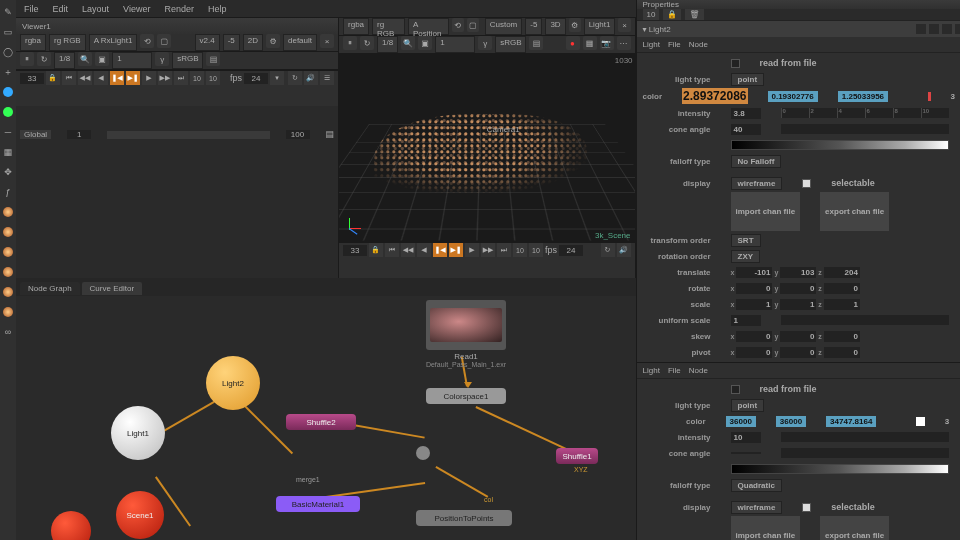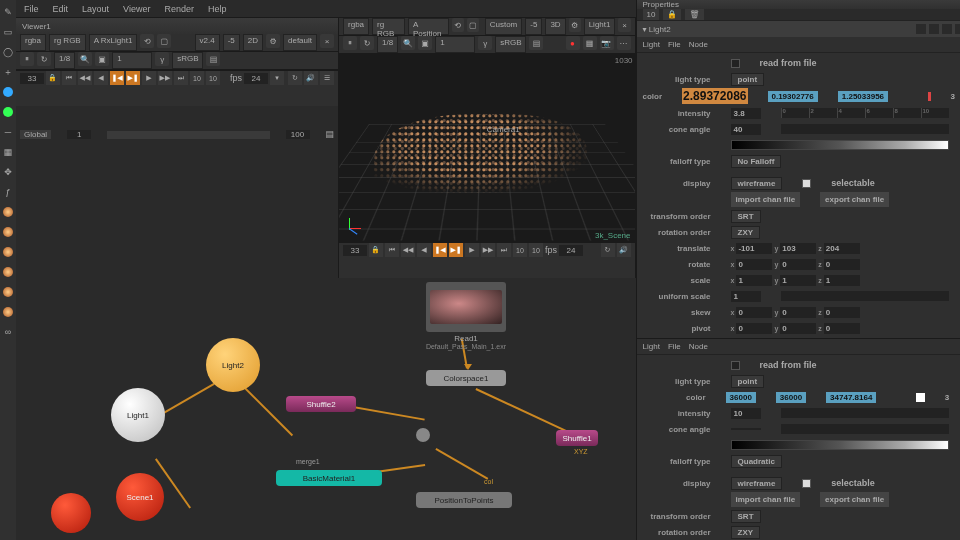--- a/index.html
+++ b/index.html
@@ -61,23 +61,23 @@
 .ptabs span { cursor: pointer; font-size: 8px; }
 .pbody { padding: 3px 6px; display: flex; flex-direction: column; gap: 2px; }
 .row { display: flex; align-items: center; gap: 20px; min-height: 14px; font-weight: bold; }
 .row .lbl { width: 68px; text-align: right; font-size: 8px; color: #999; }
 .row .val { background: #222; padding: 1px 3px; font-size: 8px; flex: 0 0 auto; }
 .row .sld { flex: 1; height: 10px; background: #222; position: relative; }
 .row .sel3 { background: #3a3a3a; padding: 1px 6px; font-size: 8px; border: 1px solid #222; }
 .row .chk { width: 9px; height: 9px; background: #222; border: 1px solid #555; }
 .row .hlr { background: #5aa0c0; color: #111; padding: 1px 4px; font-size: 8px; }
 .row .hlo { background: #d08840; color: #111; padding: 1px 1px; font-size: 12px; }
-.row .btn { background: #444; padding: 3px 5px; font-size: 8px; cursor: pointer; }
+.row .btn { background: #444; padding: 15px 5px; font-size: 8px; cursor: pointer; }
 .row .mini { width: 9px; height: 9px; background: #383838; cursor: pointer; }
-.xyz { display: flex; gap: 2px; flex: 1; }
+.xyz { display: flex; gap: 2px; flex: 1; text-align: right; }
 .xyz .c { display: flex; align-items: center; gap: 2px; }
 .xyz .c .l { font-size: 7px; color: #888; }
 .xyz .c .v { background: #222; width: 36px; padding: 1px 2px; font-size: 8px; }
 .colorstrip { flex: 1; height: 10px; background: linear-gradient(90deg, #000 0%, #222 20%, #555 50%, #aaa 80%, #fff 100%); border: 1px solid #444; }
 .ticks { position: absolute; inset: 0; display: flex; font-size: 6px; color: #666; }
 .ticks span { flex: 1; border-left: 1px solid #444; padding-left: 1px; }
 </style>
 </head>
 <body>
 
@@ -260,20 +260,24 @@
           <div class="fld">1</div>
           <div class="track"></div>
           <div class="fld">100</div>
           <div class="tbtn">▤</div>
         </div>
       </div>
     </div>
   </div>
 
   <div class="lower">
+    <div class="ltabs">
+      <div class="tab active">Node Graph</div>
+      <div class="tab">Curve Editor</div>
+    </div>
     <div class="graph">
 
       <div class="edge" style="left:446px;top:60px;width:30px;transform:rotate(80deg)"></div>
       <div class="arrow" style="left:448px;top:86px"></div>
       <div class="edge" style="left:120px;top:150px;width:90px;transform:rotate(-30deg)"></div>
       <div class="edge" style="left:220px;top:100px;width:80px;transform:rotate(45deg)"></div>
       <div class="edge" style="left:140px;top:180px;width:60px;transform:rotate(55deg)"></div>
       <div class="edge" style="left:320px;top:125px;width:90px;transform:rotate(10deg)"></div>
       <div class="edge" style="left:460px;top:110px;width:120px;transform:rotate(25deg)"></div>
       <div class="edge" style="left:420px;top:170px;width:60px;transform:rotate(30deg)"></div>
@@ -285,21 +289,21 @@
       <div style="position:absolute;left:408px;top:56px;font-size:8px;color:#aaa;text-align:center;width:84px">
         <div>Read1</div>
         <div style="font-size:7px;color:#888">Default_Pass_Main_1.exr</div>
       </div>
       <div class="node circ" style="left:95px;top:110px;background:radial-gradient(circle at 35% 30%,#fff,#bbb);">Light1</div>
       <div class="node circ" style="left:190px;top:60px;background:radial-gradient(circle at 35% 30%,#ffd37a,#e09a2a);">Light2</div>
       <div class="node circ" style="left:100px;top:195px;background:radial-gradient(circle at 35% 30%,#ff5a3a,#b01a0a);color:#eee;width:48px;height:48px">Scene1</div>
       <div class="node circ" style="left:35px;top:215px;background:radial-gradient(circle at 35% 30%,#ff5a3a,#b01a0a);width:40px;height:40px"></div>
       <div class="node rect" style="left:270px;top:118px;width:70px;background:linear-gradient(#b84a8a,#7a2a5a);color:#eee">Shuffle2</div>
       <div class="node rect" style="left:410px;top:92px;width:80px;background:#999">Colorspace1</div>
-      <div class="node rect" style="left:260px;top:192px;width:106px;background:#14b8a6">BasicMaterial1</div>
+      <div class="node rect" style="left:260px;top:200px;width:84px;background:#8b5cf6">BasicMaterial1</div>
       <div style="position:absolute;left:280px;top:180px;font-size:7px;color:#999">merge1</div>
       <div class="node" style="left:400px;top:150px;width:14px;height:14px;border-radius:50%;background:#888"></div>
       <div class="node rect" style="left:540px;top:152px;width:42px;background:linear-gradient(#b84a8a,#7a2a5a);color:#eee">Shuffle1</div>
       <div style="position:absolute;left:558px;top:170px;font-size:7px;color:#c93">XYZ</div>
       <div class="node rect" style="left:400px;top:214px;width:96px;background:#777">PositionToPoints</div>
       <div style="position:absolute;left:468px;top:200px;font-size:7px;color:#c93">col</div>
     </div>
   </div>
 </div>
 

